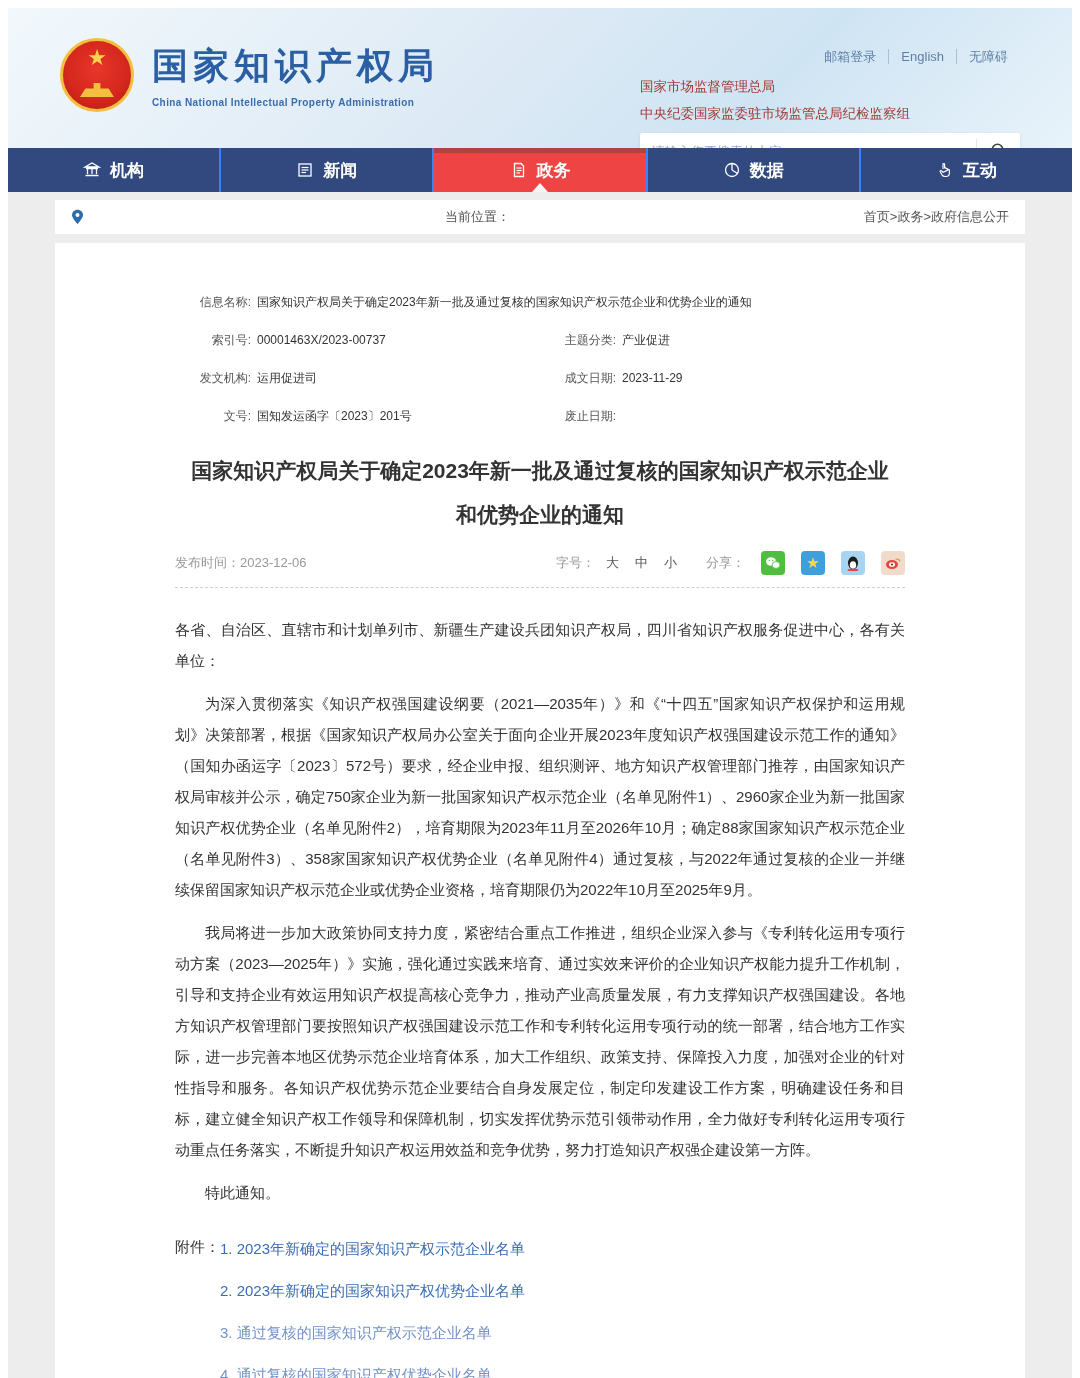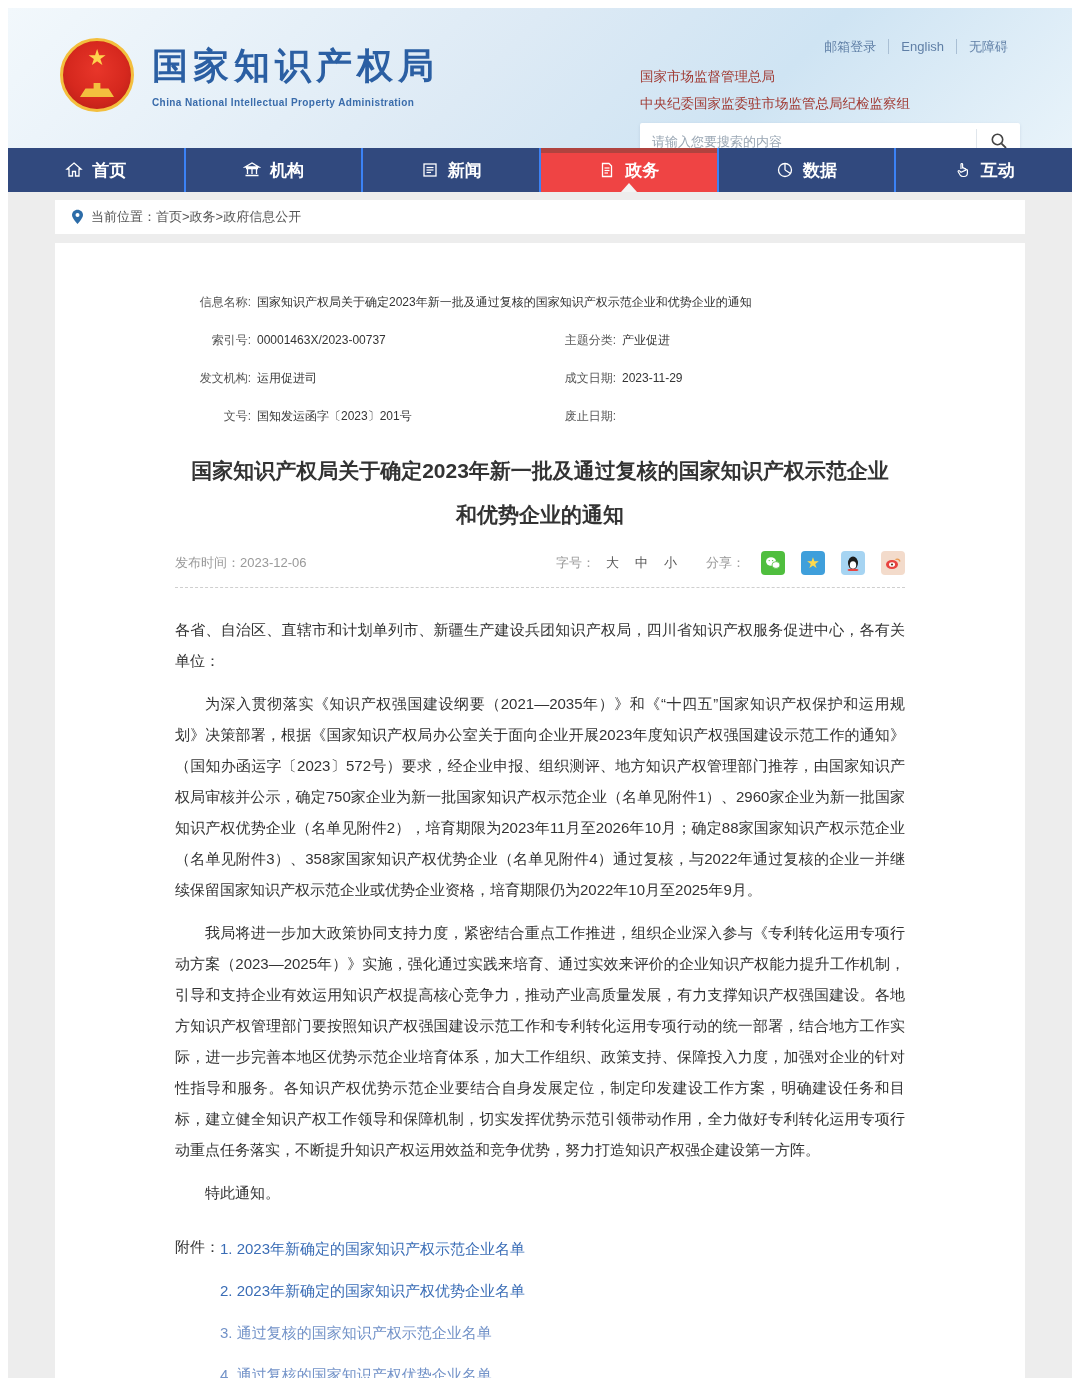--- a/index.html
+++ b/index.html
@@ -18,21 +18,21 @@
     background:radial-gradient(circle at 50% 42%, #e8362a 0%, #d6281e 55%, #b01d15 100%);
     border:3px solid #f3bf3e; position:relative; flex:0 0 auto;
   }
   .emblem .star { position:absolute; top:6px; left:0; right:0; text-align:center; color:#ffd34d; font-size:22px; line-height:22px; }
   .emblem .gate { position:absolute; bottom:12px; left:50%; transform:translateX(-50%); width:34px; height:14px;
     background:#f3bf3e; clip-path:polygon(0 100%,100% 100%,84% 40%,60% 40%,60% 0,40% 0,40% 40%,16% 40%); }
   .brand-text { margin-left:18px; }
   .brand-cn { font-size:36px; font-weight:bold; color:#2b5fa3; letter-spacing:5px; }
   .brand-en { font-size:10px; color:#3a6cab; margin-top:6px; letter-spacing:0.4px; font-weight:bold; }
 
-  .header-right { position:absolute; right:52px; top:30px; width:380px; }
+  .header-right { position:absolute; right:52px; top:40px; width:380px; }
   .top-links { text-align:right; font-size:13px; color:#5f7fa6; }
   .top-links a { color:#5f7fa6; text-decoration:none; padding:0 12px; }
   .top-links a + a { border-left:1px solid #a9bfd4; }
   .related-links { margin-top:10px; font-size:13.5px; line-height:21px; }
   .related-links a { display:block; color:#a03a33; text-decoration:none;margin-top:6px; }
   .search-box { margin-top:9px; height:36px; background:#fff; display:flex; align-items:center;
     border-radius:2px; box-shadow:0 1px 3px rgba(60,90,130,.15); }
   .search-box input { flex:1; border:none; outline:none; height:100%; padding:0 12px; font-size:13px; color:#333;
     font-family:"Liberation Sans","DejaVu Sans",sans-serif; background:transparent; }
   .search-box input::placeholder { color:#9aa7b4; }
@@ -46,21 +46,21 @@
   .nav-tab + .nav-tab { border-left:2px solid #3b82f6; }
   .nav-tab.active { background:#ef4444; }
   .nav-tab.active::before { content:""; position:absolute; top:0; left:0; right:0; height:5px; background:#b0433f; }
   .nav-tab.active::after { content:""; position:absolute; bottom:0; left:50%; transform:translateX(-50%);
     width:0; height:0; border-left:8px solid transparent; border-right:8px solid transparent; border-bottom:9px solid #f4f4f4; }
   .nav-ico { display:flex; }
 
   
   .below { background:#ededed; padding:8px 47px 0; }
   .breadcrumb { background:#fff; height:34px; display:flex; align-items:center; padding:0 16px;
-    font-size:13px; color:#555; }
+    font-size:13px; color:#555;justify-content:space-between; }
   .breadcrumb .pin { margin-right:7px; display:flex; }
   .breadcrumb b { font-weight:normal; color:#555; }
 
   
   .card { background:#fff; margin-top:9px; padding:40px 120px 40px; min-height:1120px; }
 
   .meta-table { font-size:12px; color:#333; }
   .meta-row { display:flex; min-height:38px; align-items:center; }
   .meta-cell { display:flex; width:50%; align-items:center; }
   .meta-cell.wide { width:100%; }
@@ -125,28 +125,20 @@
               <circle cx="7.5" cy="7.5" r="5.2" fill="none" stroke="#444" stroke-width="1.6"></circle>
               <line x1="11.6" y1="11.6" x2="16" y2="16" stroke="#444" stroke-width="1.8"></line>
             </svg>
         </span>
       </button>
     </div>
   </div>
 </div>
 
 <div class="main-nav">
-  <div class="nav-tab">
-    <span class="nav-ico">
-      <svg width="18" height="18" viewBox="0 0 18 18">
-          <path d="M9 2 L16 8 H14 V15 H10.5 V10.5 H7.5 V15 H4 V8 H2 Z" fill="none" stroke="#fff" stroke-width="1.3"></path>
-        </svg>
-    </span>
-    <span>首页</span>
-  </div>
   <div class="nav-tab">
     <span class="nav-ico">
       <svg width="18" height="18" viewBox="0 0 18 18">
           <path d="M2 6 L9 2 L16 6 Z M3 7.5 H15 M4.5 7.5 V13 M9 7.5 V13 M13.5 7.5 V13 M2.5 14.5 H15.5" fill="none" stroke="#fff" stroke-width="1.3"></path>
         </svg>
     </span>
     <span>机构</span>
   </div>
   <div class="nav-tab">
     <span class="nav-ico">

